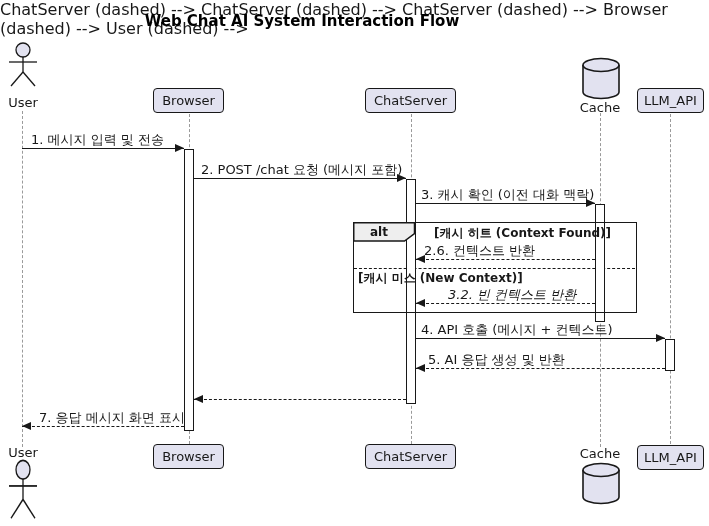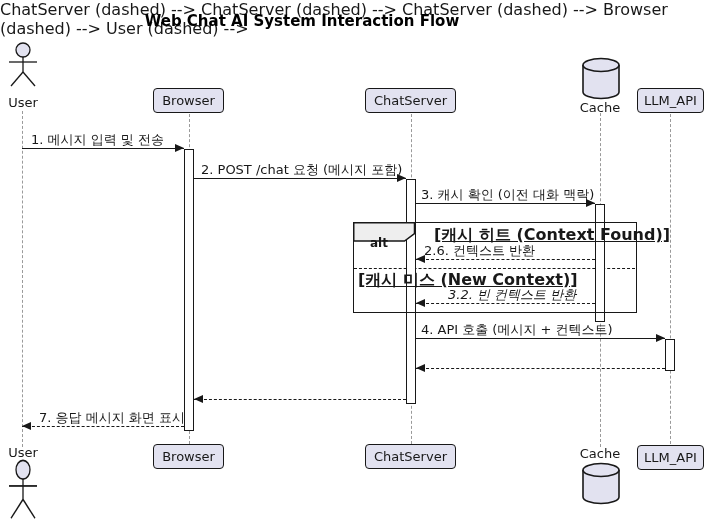--- a/index.html
+++ b/index.html
@@ -21,21 +21,21 @@
   .plabel{position:absolute;font-size:13px;text-align:center;z-index:4;}
   .msg-text{position:absolute;font-size:13px;white-space:nowrap;z-index:6;}
   .msg-line{position:absolute;height:0;border-top:1px solid #181818;z-index:5;}
   .msg-line.dashed{border-top-style:dashed;}
   .arr{position:absolute;width:0;height:0;z-index:6;}
   .arr-r{border-top:4px solid transparent;border-bottom:4px solid transparent;border-left:9px solid #181818;}
   .arr-l{border-top:4px solid transparent;border-bottom:4px solid transparent;border-right:9px solid #181818;}
   .alt-frame{position:absolute;border:1.5px solid #181818;background:transparent;z-index:4;}
   .alt-divider{position:absolute;height:0;border-top:1px dashed #181818;z-index:2;}
   .alt-operator{position:absolute;font-size:12px;font-weight:bold;z-index:6;}
-  .alt-cond{position:absolute;font-size:16px;font-weight:bold;white-space:nowrap;z-index:6;text-decoration:underline;}
+  .alt-cond{position:absolute;font-size:12px;font-weight:bold;white-space:nowrap;z-index:6;}
   .shape{position:absolute;z-index:4;}
 </style>
 </head>
 <body>
 
 <div id="canvas">
 
   
   <div class="title">Web Chat AI System Interaction Flow</div>
 
@@ -72,21 +72,21 @@
   <div class="activation" style="left:406px;top:179px;height:223px;"></div>
   <div class="activation" style="left:595px;top:204px;height:116px;"></div>
   <div class="activation" style="left:665px;top:339px;height:30px;"></div>
 
   
   <div class="alt-frame" style="left:353px;top:222px;width:282px;height:89px;"></div>
   <div class="alt-divider" style="left:354px;top:268px;width:281px;"></div>
   <svg class="shape" style="left:353px;top:222px;z-index:5;" width="63" height="20" viewBox="0 0 63 20">
     <path d="M0.75,0.75 H61.5 V11.5 L51.5,19 H0.75 Z" fill="#EEEEEE" stroke="#181818" stroke-width="1.5"></path>
   </svg>
-  <div class="alt-operator" style="left:353px;top:225px;width:52px;text-align:center;margin-top:11px;">alt</div>
+  <div class="alt-operator" style="left:353px;top:225px;width:52px;text-align:center;">alt</div>
   <div class="alt-cond" style="left:434px;top:225px;">[캐시 히트 (Context Found)]</div>
   <div class="alt-cond" style="left:358px;top:270px;">[캐시 미스 (New Context)]</div>
 
   
   <div class="msg-text" style="left:31px;top:131px;text-align:right;">1. 메시지 입력 및 전송</div>
   <div class="msg-line" style="left:22px;top:148px;width:162px;"></div>
   <div class="arr arr-r" style="left:175px;top:144px;"></div>
 
   
   <div class="msg-text" style="left:201px;top:161px;">2. POST /chat 요청 (메시지 포함)</div>
@@ -107,20 +107,21 @@
   <div class="msg-text" style="left:448px;top:286px;font-style:italic;">3.2. 빈 컨텍스트 반환</div>
   <div class="msg-line dashed" style="left:416px;top:303px;width:179px;"></div>
   <div class="arr arr-l" style="left:416px;top:299px;"></div>
 
   
   <div class="msg-text" style="left:421px;top:321px;">4. API 호출 (메시지 + 컨텍스트)</div>
   <div class="msg-line" style="left:416px;top:338px;width:249px;"></div>
   <div class="arr arr-r" style="left:656px;top:334px;"></div>
 
    ChatServer (dashed) --&gt;
+  <div class="msg-text" style="left:428px;top:351px;">5. AI 응답 생성 및 반환</div>
   <div class="msg-line dashed" style="left:416px;top:368px;width:249px;"></div>
   <div class="arr arr-l" style="left:416px;top:364px;"></div>
 
    Browser (dashed) --&gt;
   <div class="msg-line dashed" style="left:194px;top:399px;width:212px;"></div>
   <div class="arr arr-l" style="left:194px;top:395px;"></div>
 
    User (dashed) --&gt;
   <div class="msg-text" style="left:39px;top:409px;">7. 응답 메시지 화면 표시</div>
   <div class="msg-line dashed" style="left:22px;top:426px;width:162px;"></div>

